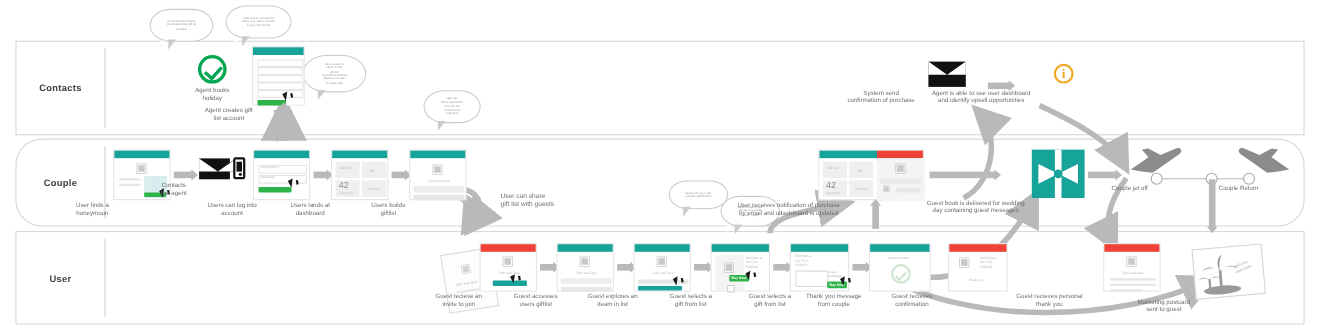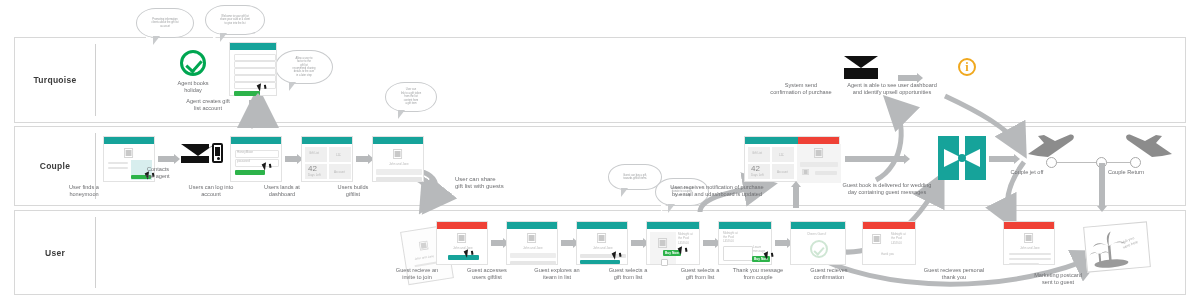--- a/index.html
+++ b/index.html
@@ -107,24 +107,24 @@
   svg{display:block;overflow:visible;}
   .cap.wide{width:120px;}
   .cap.xwide{width:150px;}
 </style>
 </head>
 <body>
 
 <div id="stage">
 
   <div class="lane" style="top:37px;height:86px;">
-    <div class="lane-label">Turquoise</div>
+    <div class="lane-label">Contacts</div>
     <div class="lane-div"></div>
   </div>
-  <div class="lane" style="top:126px;height:80px;">
+  <div class="lane" style="top:126px;height:80px;border-radius:24px;">
     <div class="lane-label">Couple</div>
     <div class="lane-div"></div>
   </div>
   <div class="lane" style="top:210px;height:85px;">
     <div class="lane-label">User</div>
     <div class="lane-div"></div>
   </div>
 
   <div class="bub" style="left:136px;top:8px;width:58px;height:30px;">
     <span>Promoting information

